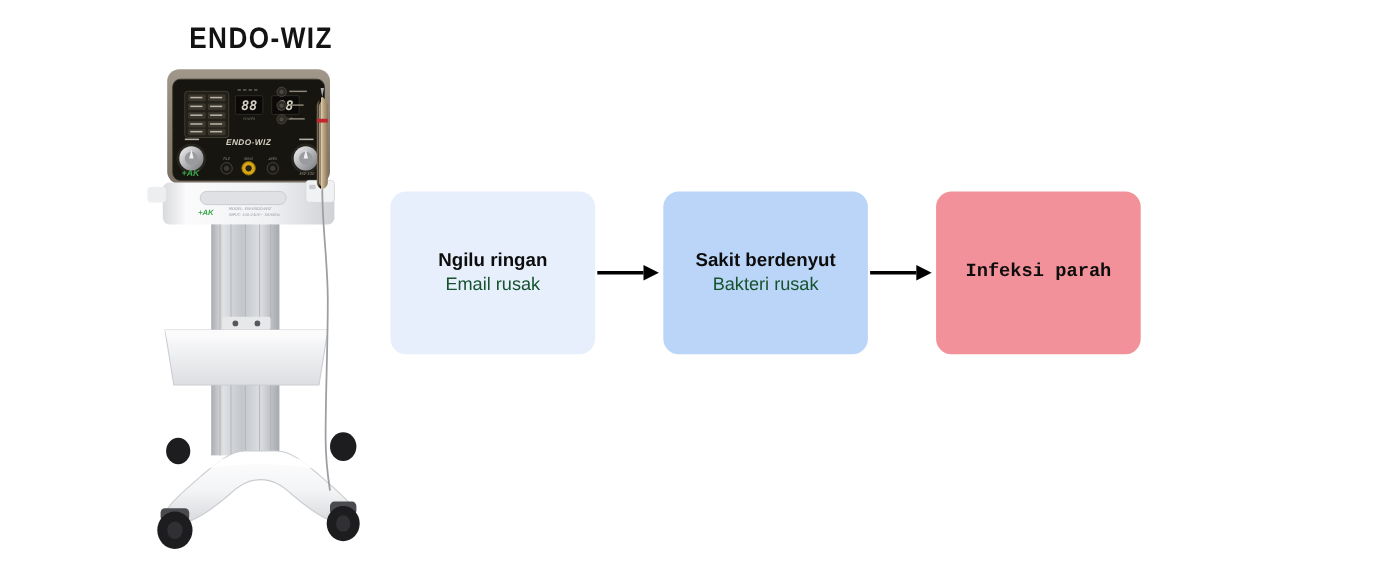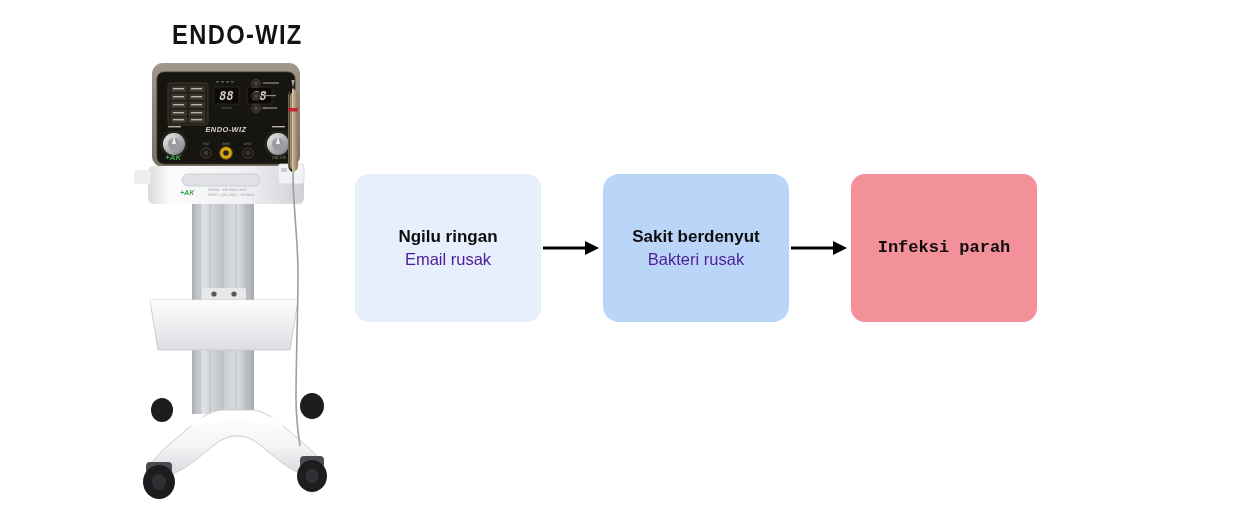--- a/index.html
+++ b/index.html
@@ -69,21 +69,21 @@
   .node-title {
     font-size: 17px;
     font-weight: bold;
     color: #0d0d0d;
     line-height: 1.25;
     white-space: nowrap;
   }
   .node-sub {
     font-size: 16.5px;
     font-weight: normal;
-    color: #4c1d95;
+    color: #14532d;
     line-height: 1.25;
     margin-top: 2px;
     white-space: nowrap;
   }
   .arrow {
     flex: 0 0 auto;
     width: 62px;
     height: 24px;
     display: flex;
     align-items: center;
@@ -329,21 +329,21 @@
       <div class="node-sub">Email rusak</div>
     </div>
 
     <div class="arrow">
       <svg width="62" height="22" viewBox="0 0 62 22">
         <line x1="2" y1="11" x2="44" y2="11" stroke="#000000" stroke-width="3.2"></line>
         <path d="M44 4 L58 11 L44 18 Z" fill="#000000"></path>
       </svg>
     </div>
 
-    <div class="node" style="background:#bbd5f8;border-radius:16px;">
+    <div class="node" style="background:#bbd5f8;">
       <div class="node-title">Sakit berdenyut</div>
       <div class="node-sub">Bakteri rusak</div>
     </div>
 
     <div class="arrow">
       <svg width="62" height="22" viewBox="0 0 62 22">
         <line x1="2" y1="11" x2="44" y2="11" stroke="#000000" stroke-width="3.2"></line>
         <path d="M44 4 L58 11 L44 18 Z" fill="#000000"></path>
       </svg>
     </div>

